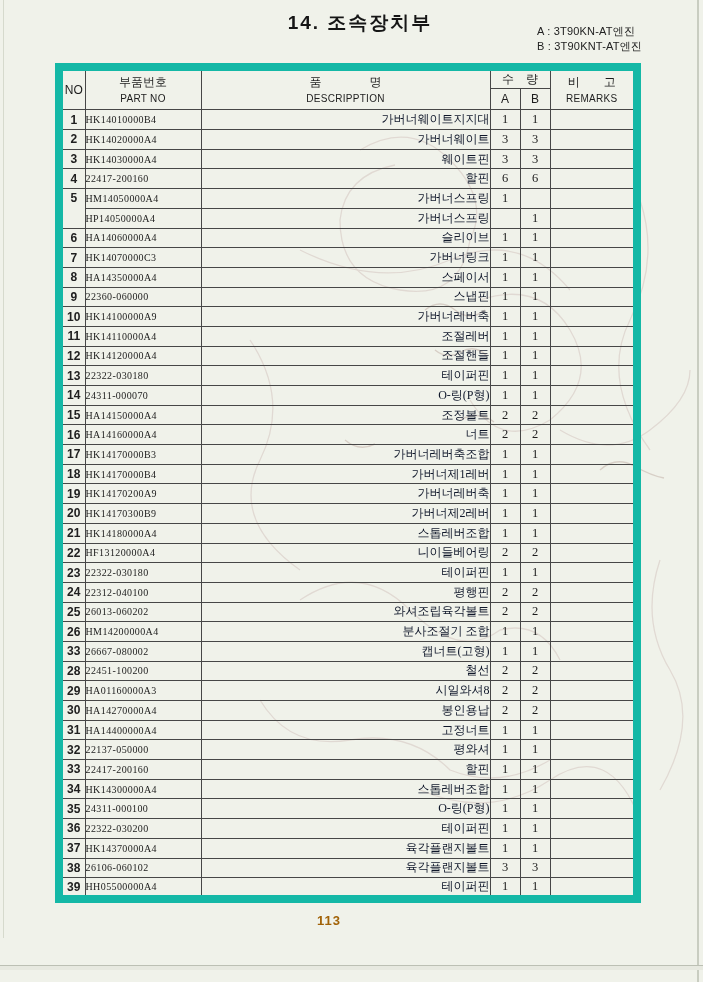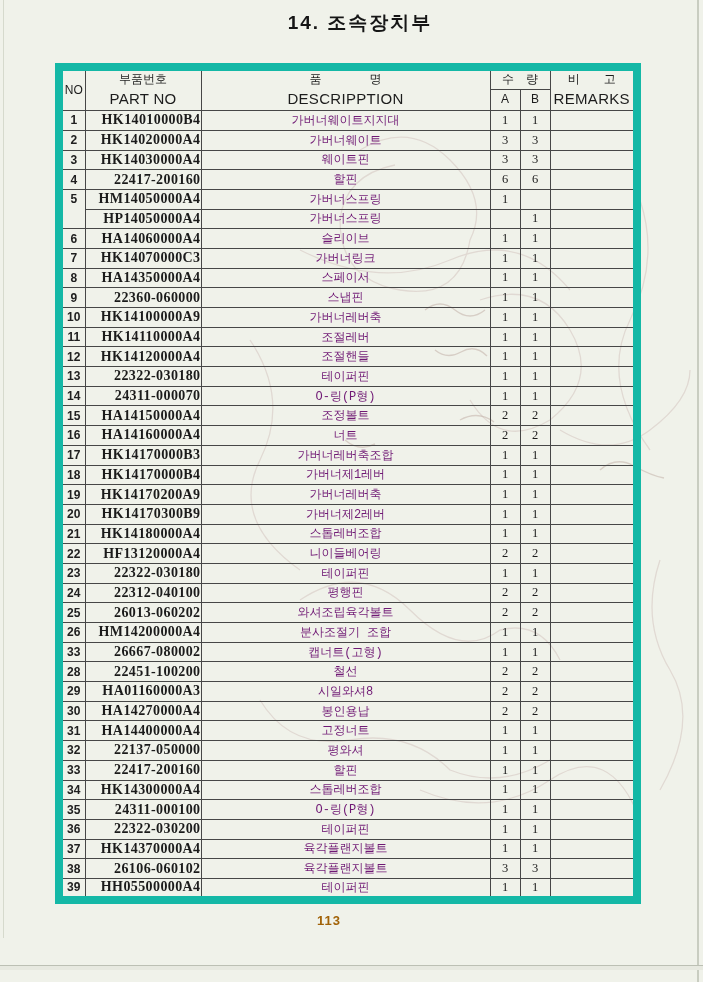--- a/index.html
+++ b/index.html
@@ -29,34 +29,34 @@
     border-collapse:collapse;table-layout:fixed;width:578px;
     border:8px solid #14b8a6;
   }
   table.parts th, table.parts td{
     border:1px solid #474747;
     padding:0;margin:0;overflow:hidden;white-space:nowrap;
     background:transparent;
   }
   thead tr{height:21px;}
   thead th{font-weight:normal;font-size:12px;color:#1c1c1c;text-align:center;line-height:1.45;}
-  thead .en{font-size:15px;letter-spacing:0.3px;}
+  thead .en{font-size:10px;letter-spacing:0.3px;}
   tbody tr{height:19.7px;}
   td.c-no{
     text-align:center;font-weight:bold;font-size:12px;
     font-family:"Liberation Sans","DejaVu Sans",sans-serif;color:#202020;
   }
   td.c-no.span-top{vertical-align:top;line-height:19.7px;}
   td.c-part{
-    text-align:right;font-size:14px;letter-spacing:0.4px;
-    font-family:"Liberation Serif","DejaVu Serif",serif;color:#1b1b1b;font-weight:bold;
+    text-align:left;font-size:10px;letter-spacing:0.4px;
+    font-family:"Liberation Serif","DejaVu Serif",serif;color:#1b1b1b;
   }
   td.c-desc{
-    text-align:center;padding-left:9px;font-size:12px;
-    font-family:Liberation Mono, monospace;color:#701a75;
+    text-align:right;padding-left:9px;font-size:12px;
+    font-family:Liberation Serif, serif;color:#0f172a;
   }
   td.c-qty{
     text-align:center;font-size:12.5px;
     font-family:"Liberation Serif","DejaVu Serif",serif;color:#1b1b1b;
   }
   td.c-remark{background:transparent;}
 
   .pageno{
     position:absolute;left:317px;top:913px;z-index:2;
     font-size:13px;font-weight:bold;letter-spacing:1px;color:#a16207;
@@ -89,20 +89,24 @@
     </g>
   </svg>
 
   <div class="edge-left"></div>
   <div class="edge-right"></div>
   <div class="edge-bottom"></div>
   <div class="edge-bottom2"></div>
 
   <div class="title">14. 조속장치부</div>
 
+  <div class="legend">
+    <div>A : 3T90KN-AT엔진</div>
+    <div>B : 3T90KNT-AT엔진</div>
+  </div>
 
   <table class="parts">
     <colgroup>
       <col style="width:26px">
         <col style="width:116px">
         <col style="width:289px">
       <col style="width:30px">
         <col style="width:30px">
         <col style="width:87px">
     </colgroup>

